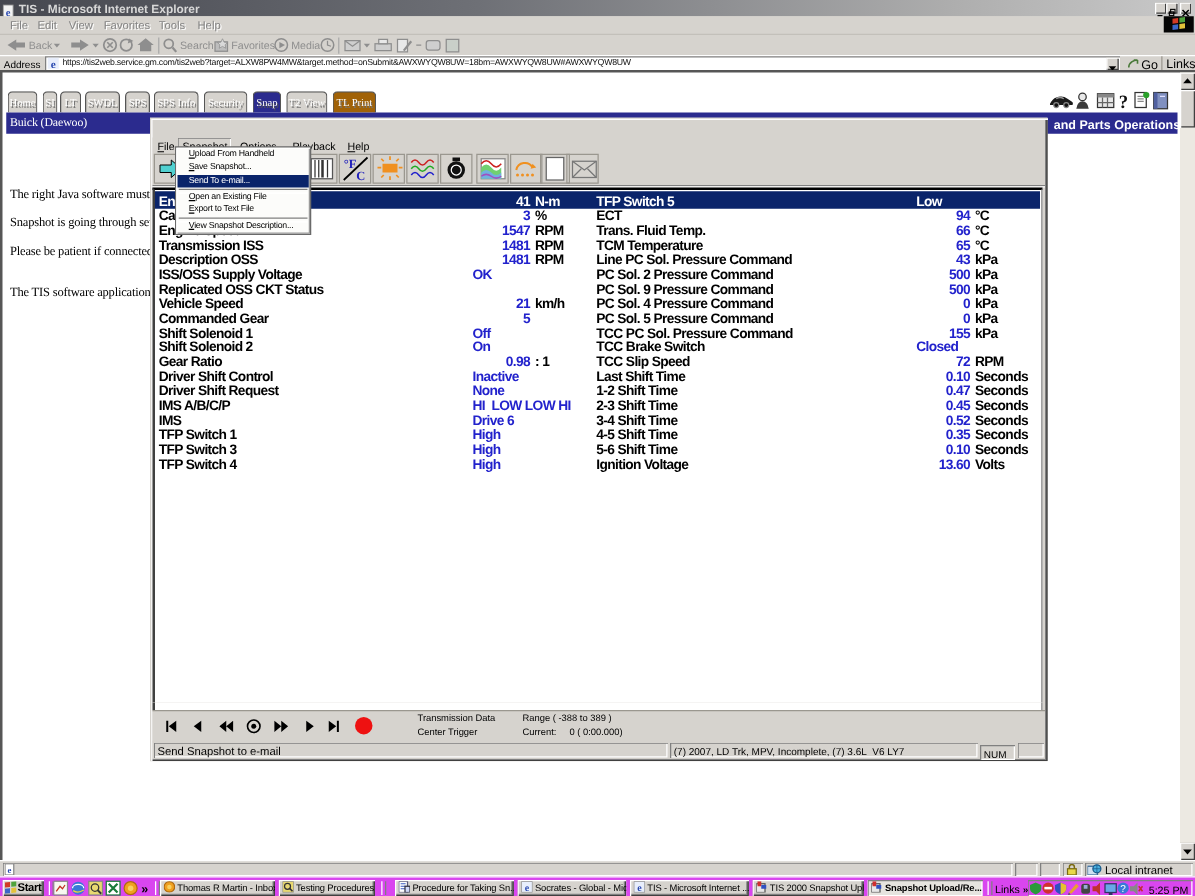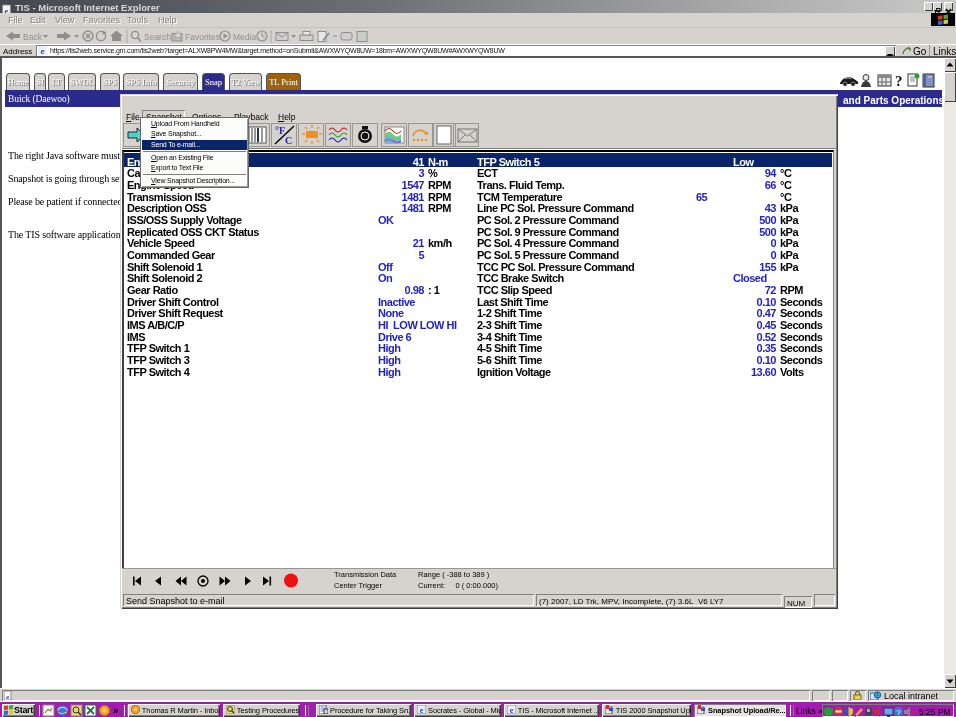--- a/index.html
+++ b/index.html
@@ -315,21 +315,21 @@
         <div class="ab tb nowrap" style="left:3px;top:26.96px;color:#000;">Engine Speed</div>
         <div class="ab tb nowrap" style="left:220px;top:26.96px;width:80px;text-align:right;color:#2222cc;">1547</div>
         <div class="ab tb nowrap" style="left:304px;top:26.96px;color:#000;">RPM</div>
         <div class="ab tb nowrap" style="left:353px;top:26.96px;color:#000;">Trans. Fluid Temp.</div>
         <div class="ab tb nowrap" style="left:572px;top:26.96px;width:80px;text-align:right;color:#2222cc;">66</div>
         <div class="ab tb nowrap" style="left:656px;top:26.96px;color:#000;">°C</div>
         <div class="ab tb nowrap" style="left:3px;top:38.64px;color:#000;">Transmission ISS</div>
         <div class="ab tb nowrap" style="left:220px;top:38.64px;width:80px;text-align:right;color:#2222cc;">1481</div>
         <div class="ab tb nowrap" style="left:304px;top:38.64px;color:#000;">RPM</div>
         <div class="ab tb nowrap" style="left:353px;top:38.64px;color:#000;">TCM Temperature</div>
-        <div class="ab tb nowrap" style="left:572px;top:38.64px;width:80px;color:#2222cc;">65</div>
+        <div class="ab tb nowrap" style="left:572px;top:38.64px;width:80px;text-align:right;color:#2222cc;">65</div>
         <div class="ab tb nowrap" style="left:656px;top:38.64px;color:#000;">°C</div>
         <div class="ab tb nowrap" style="left:3px;top:50.32px;color:#000;">Description OSS</div>
         <div class="ab tb nowrap" style="left:220px;top:50.32px;width:80px;text-align:right;color:#2222cc;">1481</div>
         <div class="ab tb nowrap" style="left:304px;top:50.32px;color:#000;">RPM</div>
         <div class="ab tb nowrap" style="left:353px;top:50.32px;color:#000;">Line PC Sol. Pressure Command</div>
         <div class="ab tb nowrap" style="left:572px;top:50.32px;width:80px;text-align:right;color:#2222cc;">43</div>
         <div class="ab tb nowrap" style="left:656px;top:50.32px;color:#000;">kPa</div>
         <div class="ab tb nowrap" style="left:3px;top:62.00px;color:#000;">ISS/OSS Supply Voltage</div>
         <div class="ab tb nowrap" style="left:254px;top:62.00px;color:#2222cc;">OK</div>
         <div class="ab tb nowrap" style="left:353px;top:62.00px;color:#000;">PC Sol. 2 Pressure Command</div>
@@ -435,21 +435,21 @@
     <div class="ab nowrap" style="left:10px;top:12.5px;"><u>S</u>ave Snapshot...</div>
     <div class="ab nowrap" style="left:1px;top:22px;width:105px;height:10px;background:#0a246a;color:#fff;padding:1.5px 0 0 9px;box-sizing:border-box;">Send To e-mail...</div>
     <div class="ab" style="left:2px;top:33px;width:103px;height:2px;border-top:1px solid #808080;border-bottom:1px solid #fff;"></div>
     <div class="ab nowrap" style="left:10px;top:36.5px;"><u>O</u>pen an Existing File</div>
     <div class="ab nowrap" style="left:10px;top:46.5px;"><u>E</u>xport to Text File</div>
     <div class="ab" style="left:2px;top:56px;width:103px;height:2px;border-top:1px solid #808080;border-bottom:1px solid #fff;"></div>
     <div class="ab nowrap" style="left:10px;top:59.5px;"><u>V</u>iew Snapshot Description...</div>
   </div>
 </div>
 
-<div class="ab" style="left:0;top:701px;width:956px;height:16px;background:#a21caf;border-top:1px solid #fff;">
+<div class="ab" style="left:0;top:701px;width:956px;height:16px;background:#d946ef;border-top:1px solid #fff;">
   <div class="ab taskbtn" style="left:2px;top:2px;width:33px;font-weight:bold;padding-left:2px;">
     <svg width="10" height="10" style="vertical-align:-2px">
           <g transform="skewY(-6) translate(0,1)">
             <rect x="0" y="0" width="4" height="4" fill="#d23b26"></rect>
             <rect x="5" y="0" width="4" height="4" fill="#4fa33c"></rect>
             <rect x="0" y="5" width="4" height="4" fill="#3c66c8"></rect>
             <rect x="5" y="5" width="4" height="4" fill="#e3c23a"></rect>
           </g>
         </svg><span style="font-size:9px;letter-spacing:-0.3px;">Start</span>
   </div>

